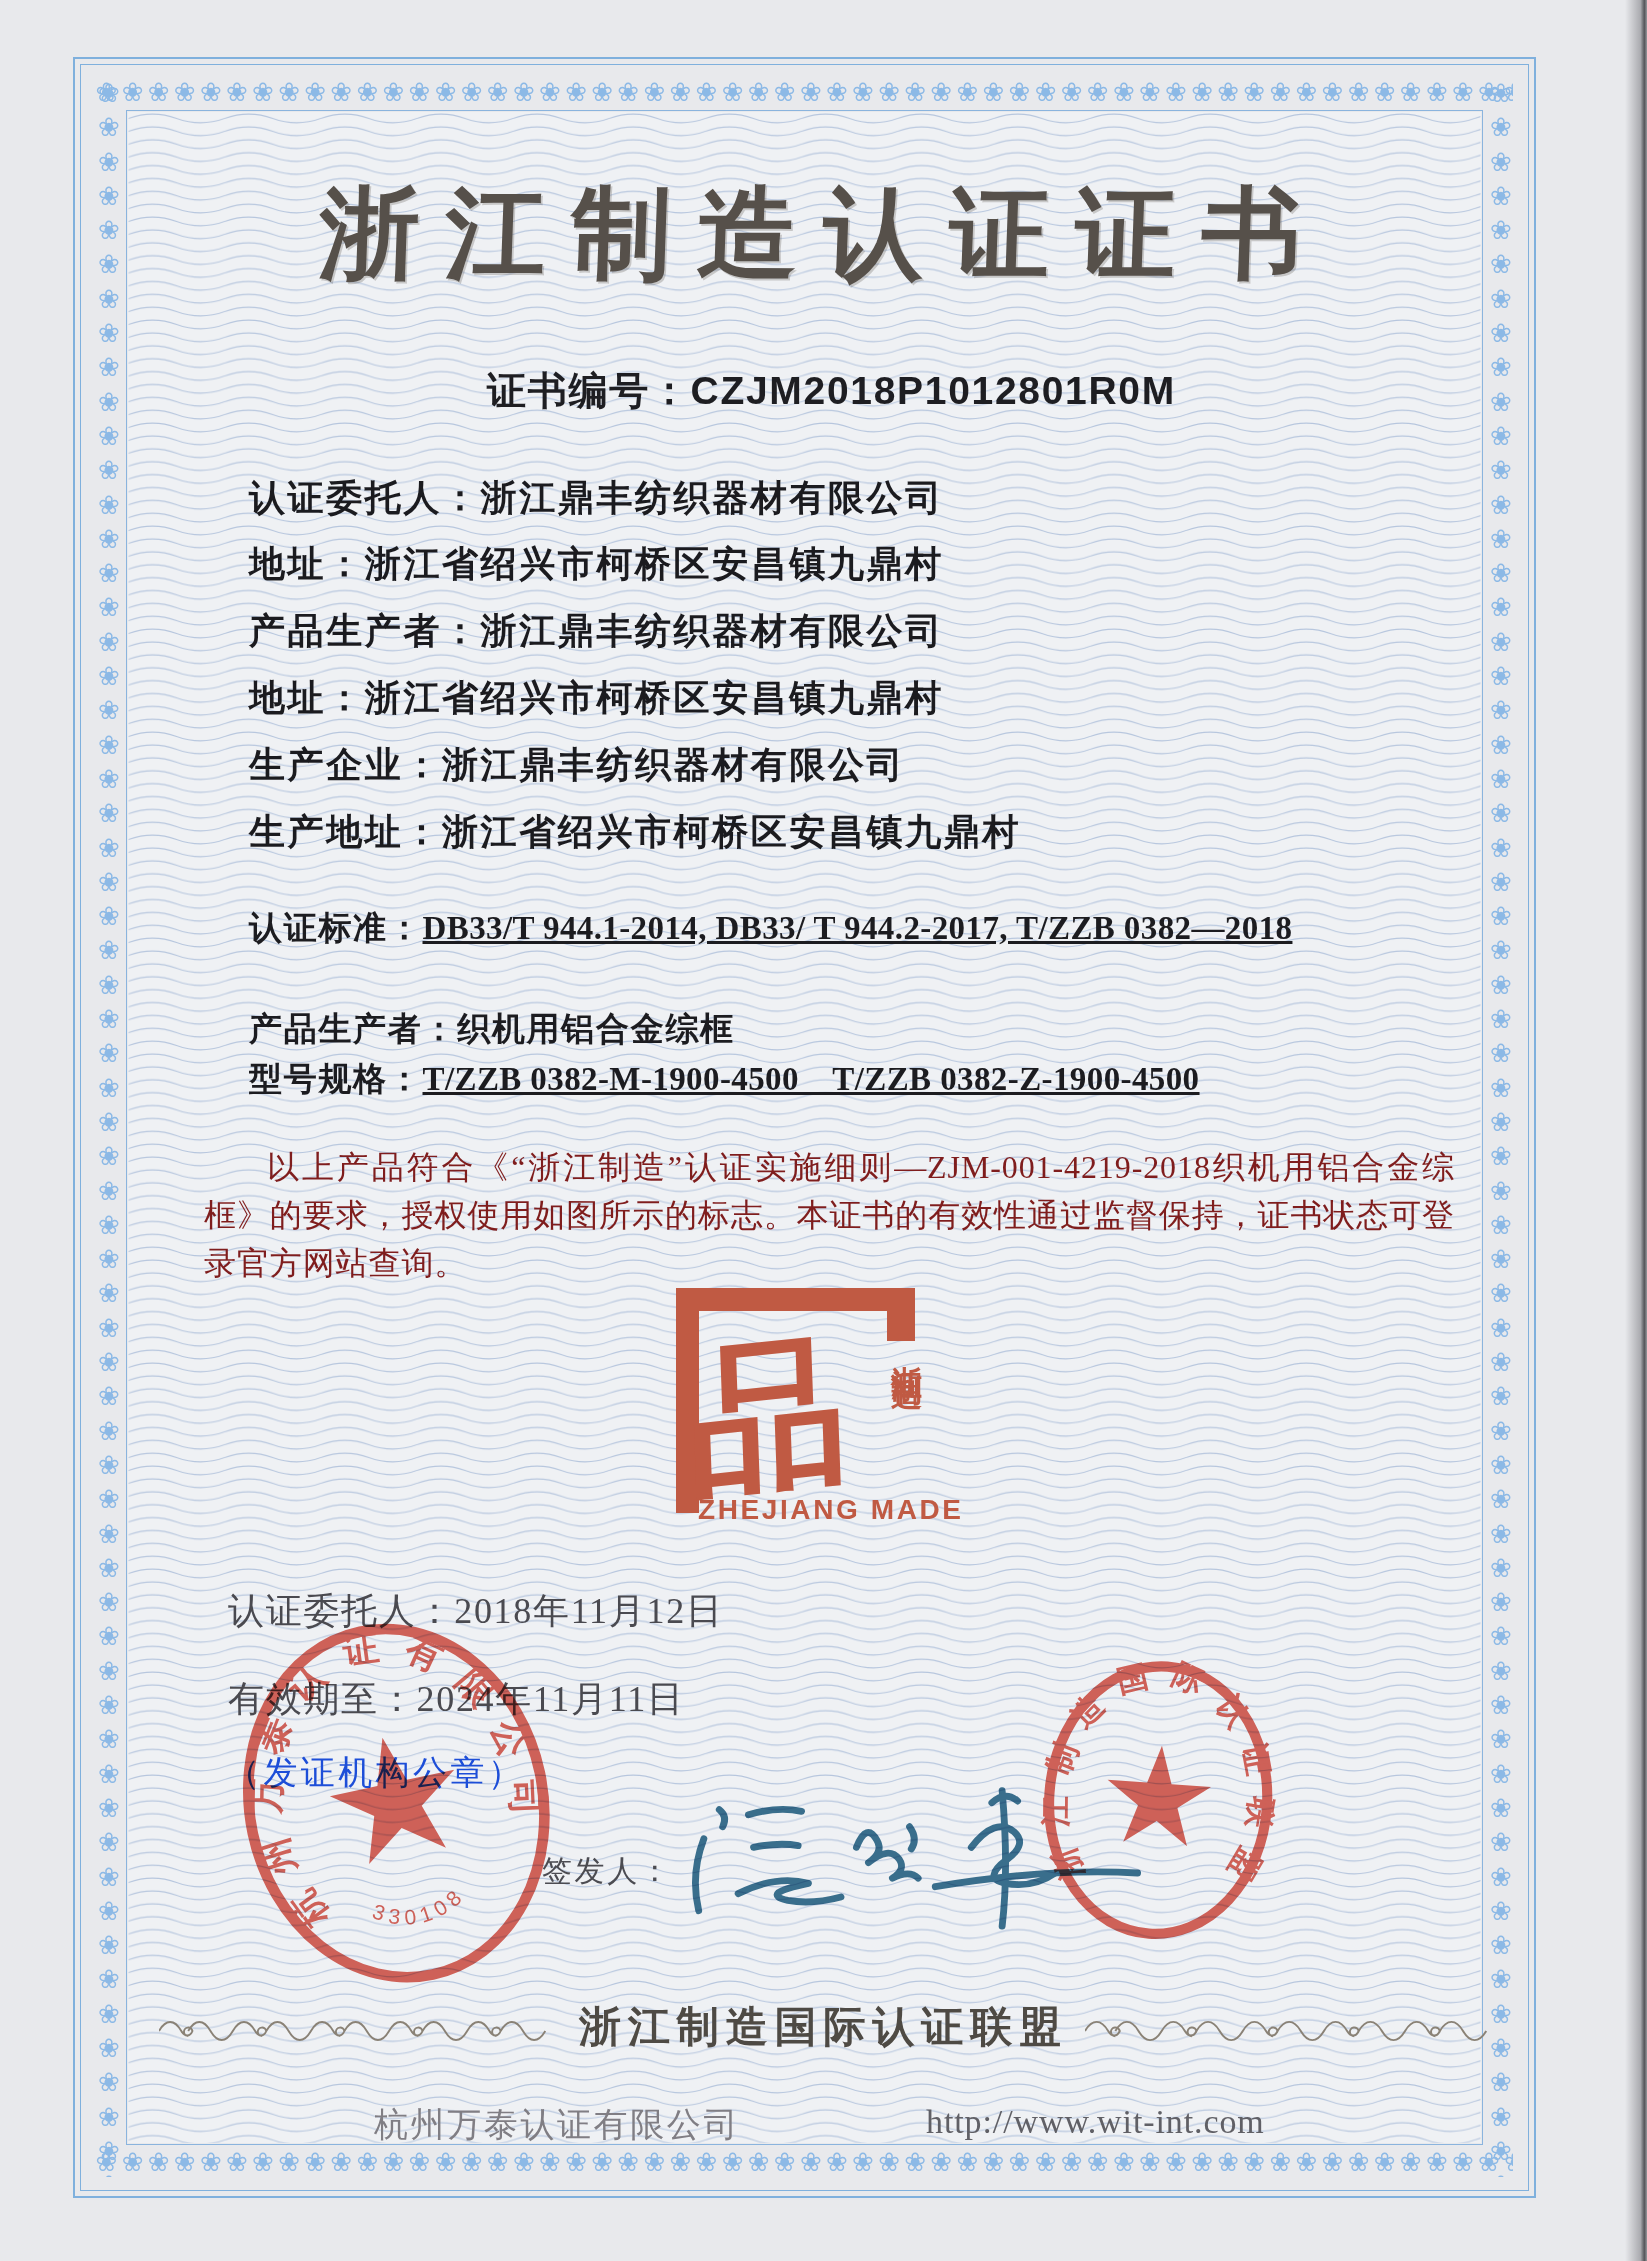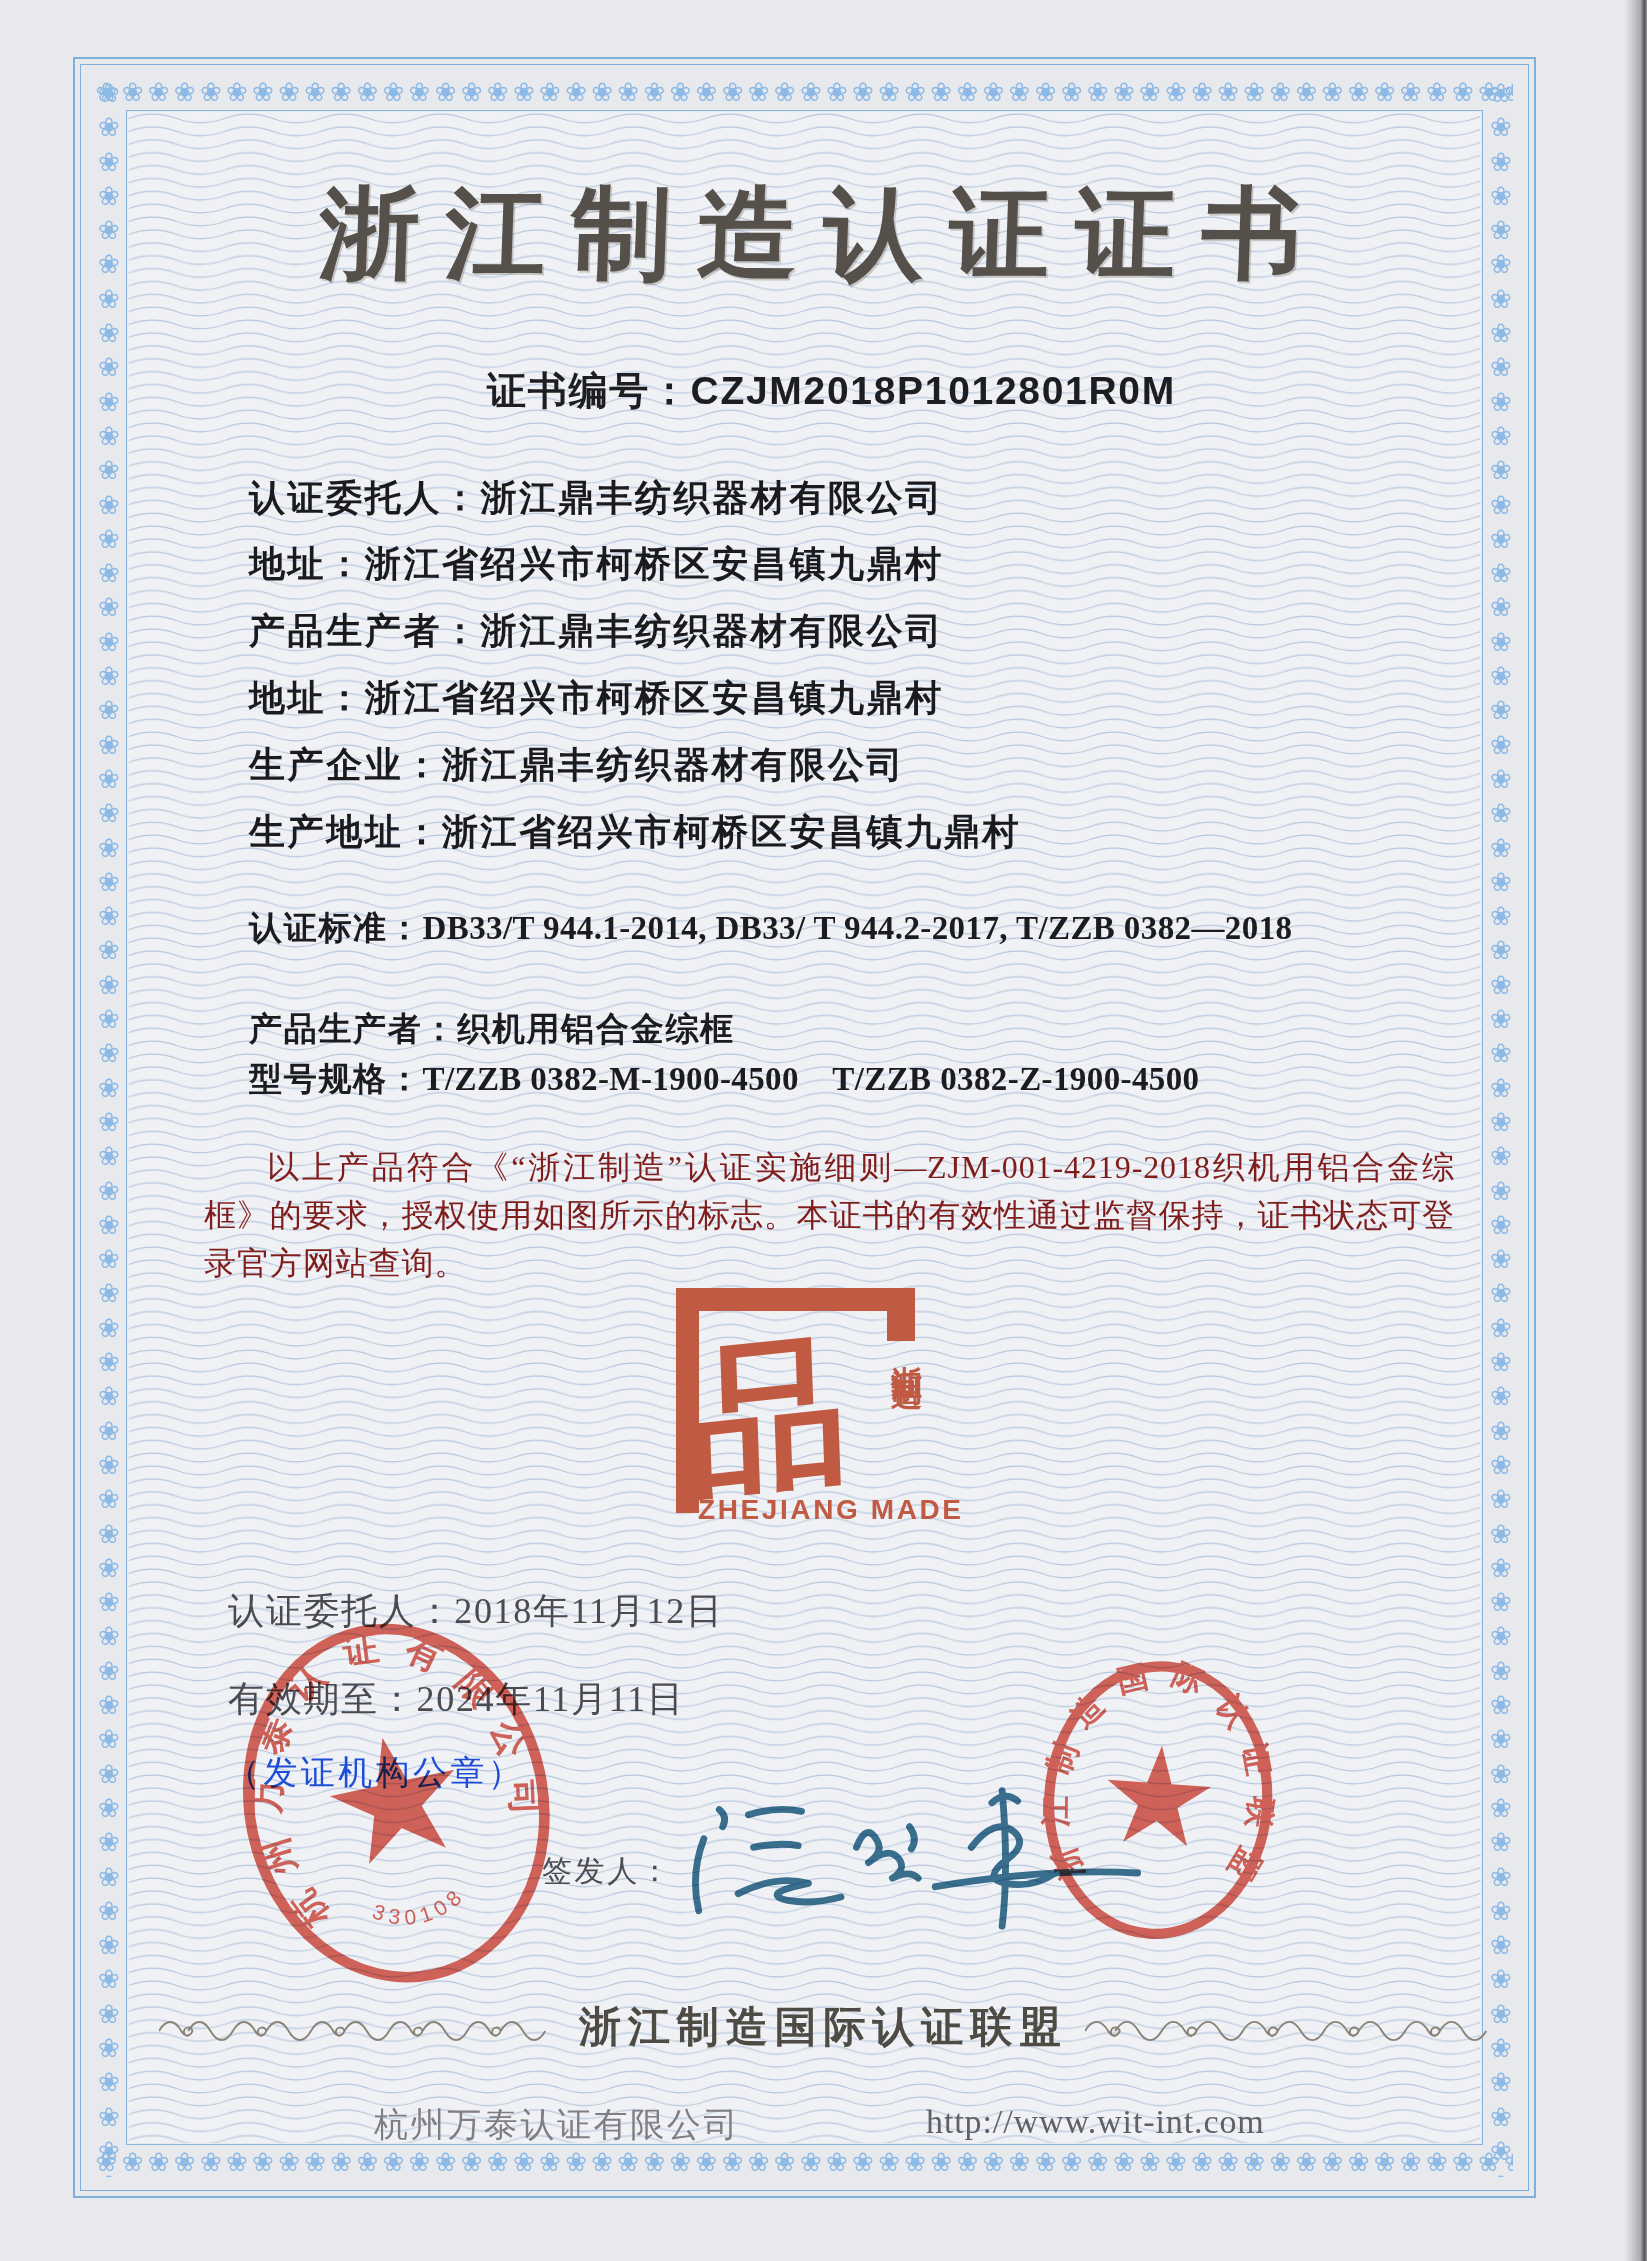--- a/index.html
+++ b/index.html
@@ -32,21 +32,21 @@
     font-size:100px; letter-spacing:26px; color:#56504a;
     text-shadow:1.7px 1.7px 0 rgba(60,50,40,.22); transform:skewX(-2deg);
   }
   .certno{
     left:0; right:0; top:364px; text-align:center;
     font-weight:bold; font-size:39px; color:#1e1e22; letter-spacing:1.7px;margin-left:16px;
   }
   .field{left:249px; font-weight:bold; font-size:36px; color:#1b1b1f; letter-spacing:2.6px; white-space:nowrap;}
   .spec{left:249px; font-size:33px; color:#1c1c20; letter-spacing:0.9px; white-space:nowrap;}
   .spec .lab{font-weight:bold; letter-spacing:1.7px;}
-  .spec .serifval{font-family:"Liberation Serif", serif; font-weight:bold; letter-spacing:0.4px;}
+  .spec .serifval{font-family:"Liberation Serif", serif; font-weight:bold; letter-spacing:0.4px;text-decoration:underline;}
   .spec .heival{font-weight:bold; letter-spacing:1.7px;}
   .statement{
     left:204px; top:1143px; width:1251px;
     font-family:"Liberation Serif", serif; font-size:32px; line-height:48px;
     color:#7f1d1d; text-align:justify; text-indent:63px; letter-spacing:0.9px;
   }
   
   .mark{left:676px; top:1288px; width:249px; height:247px; color:#c05a43;}
   .mark .bar{position:absolute; background:#c05a43;}
   .mark .pin{

